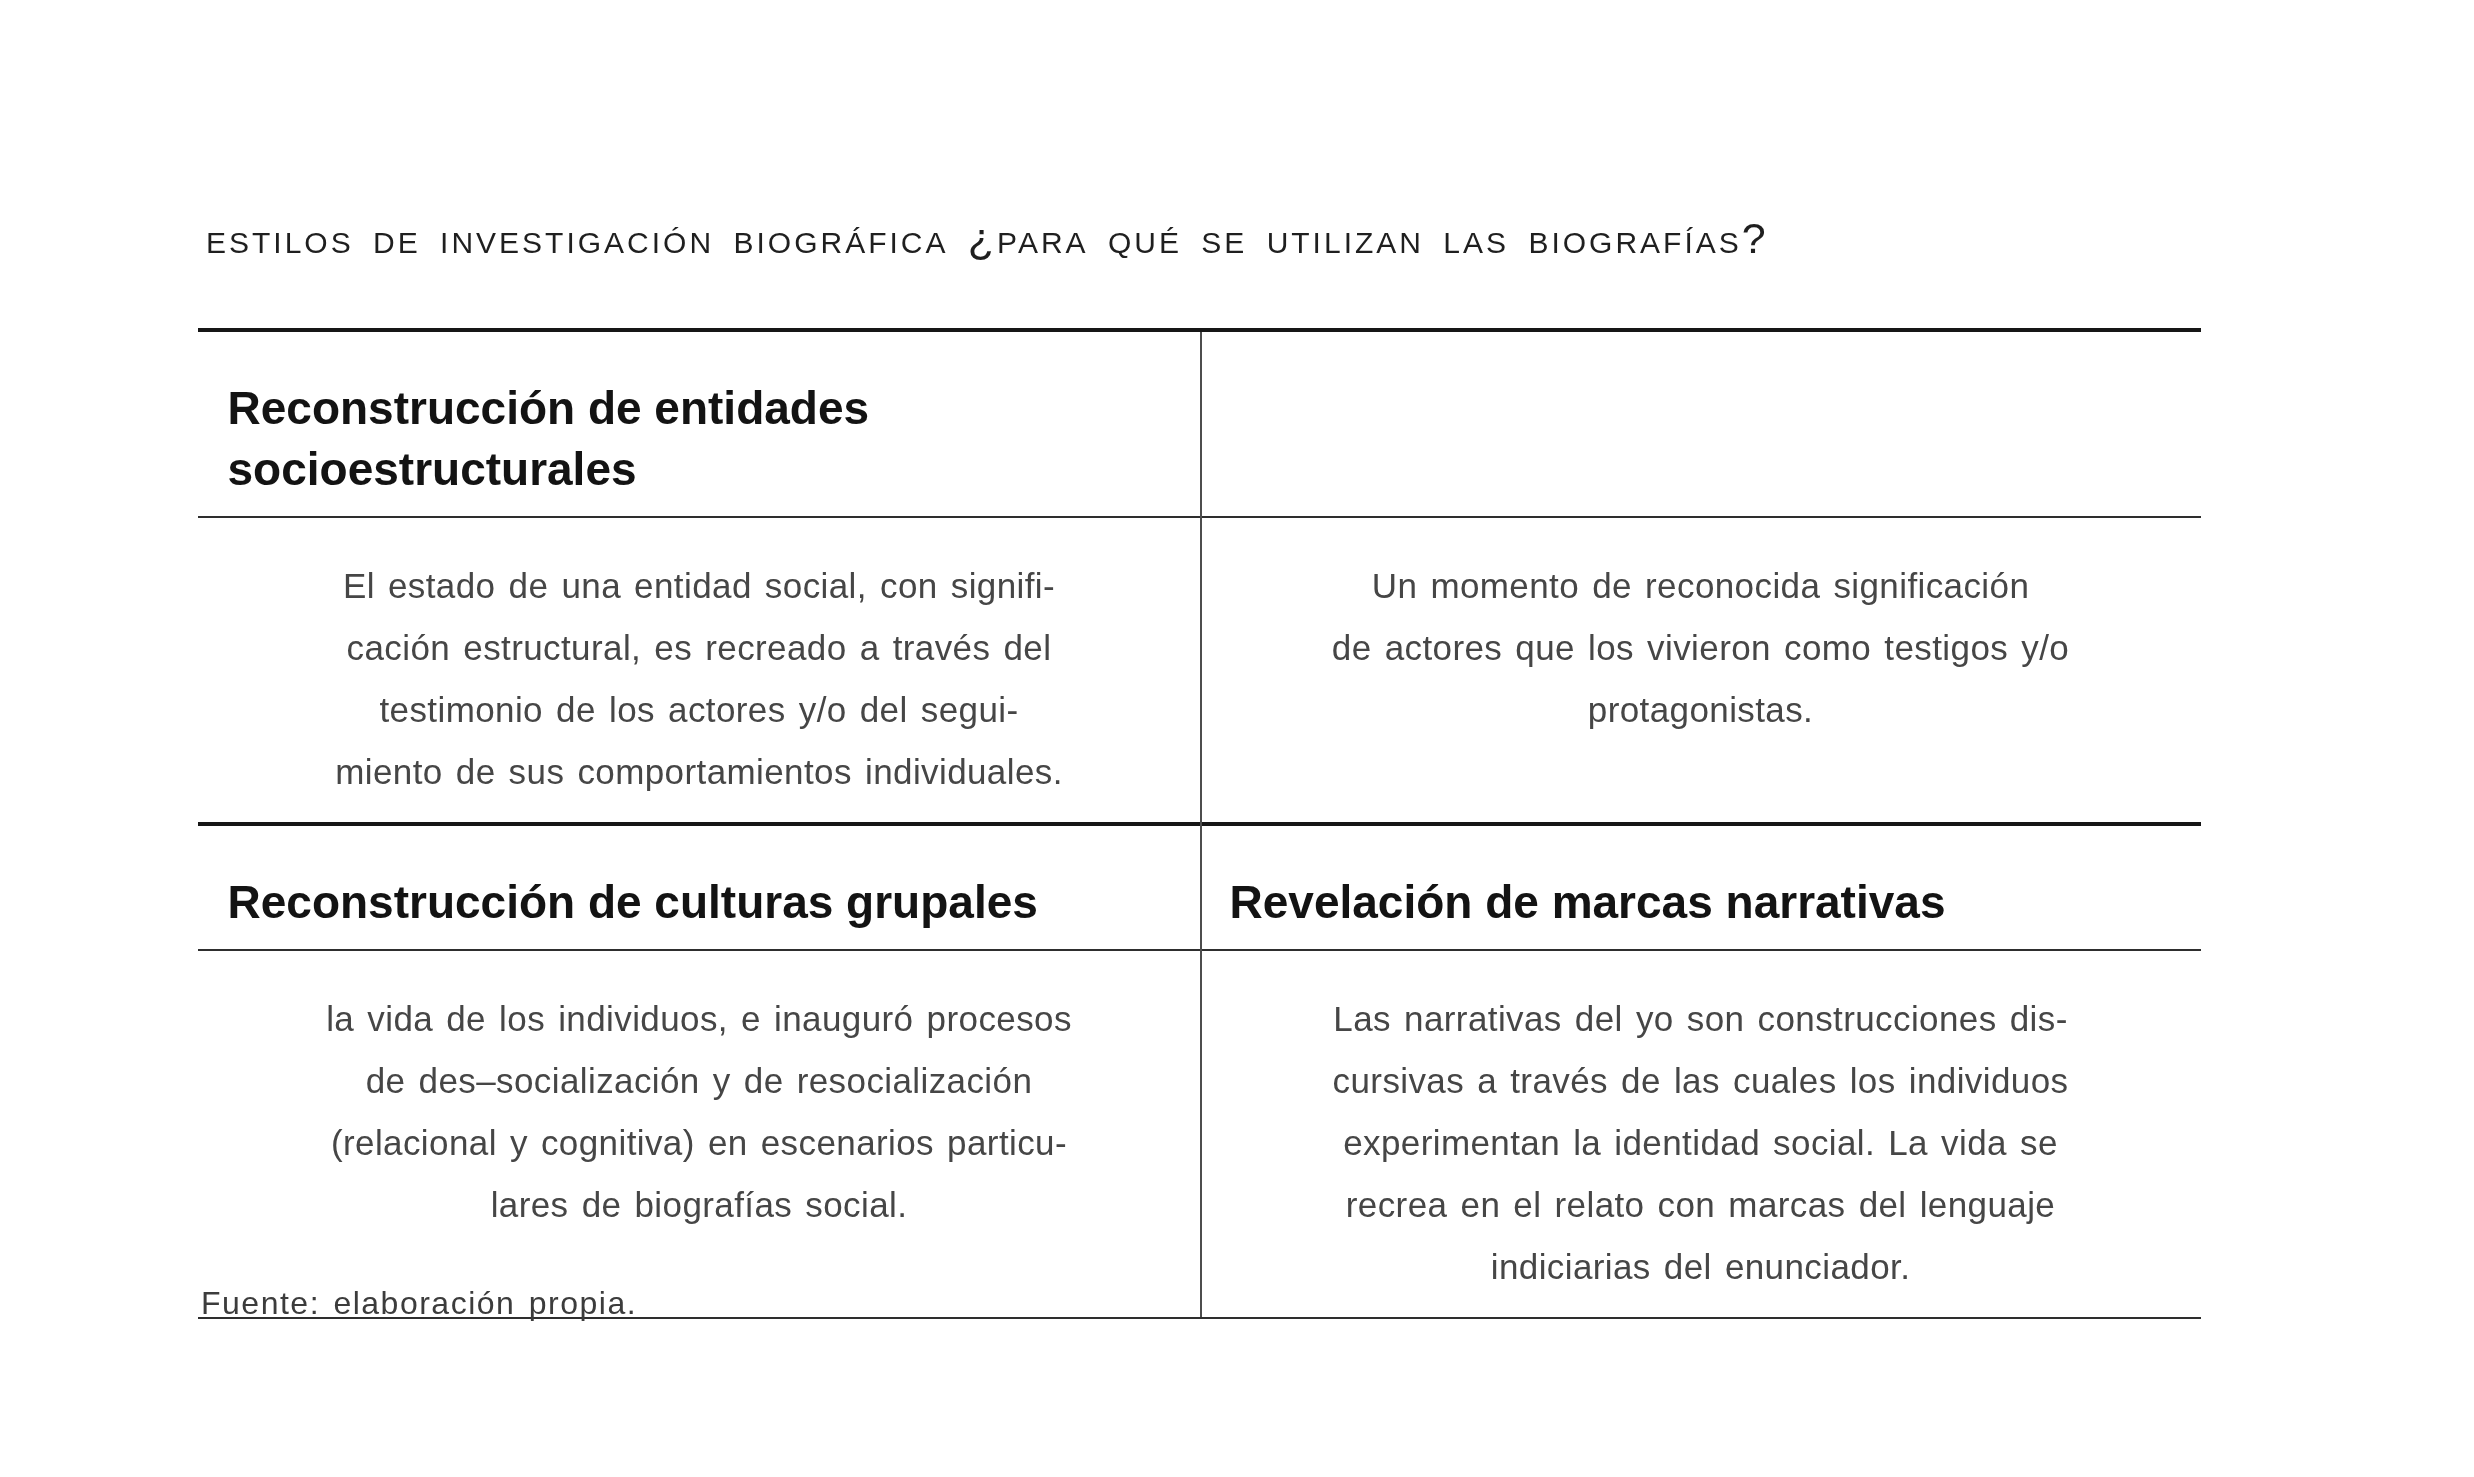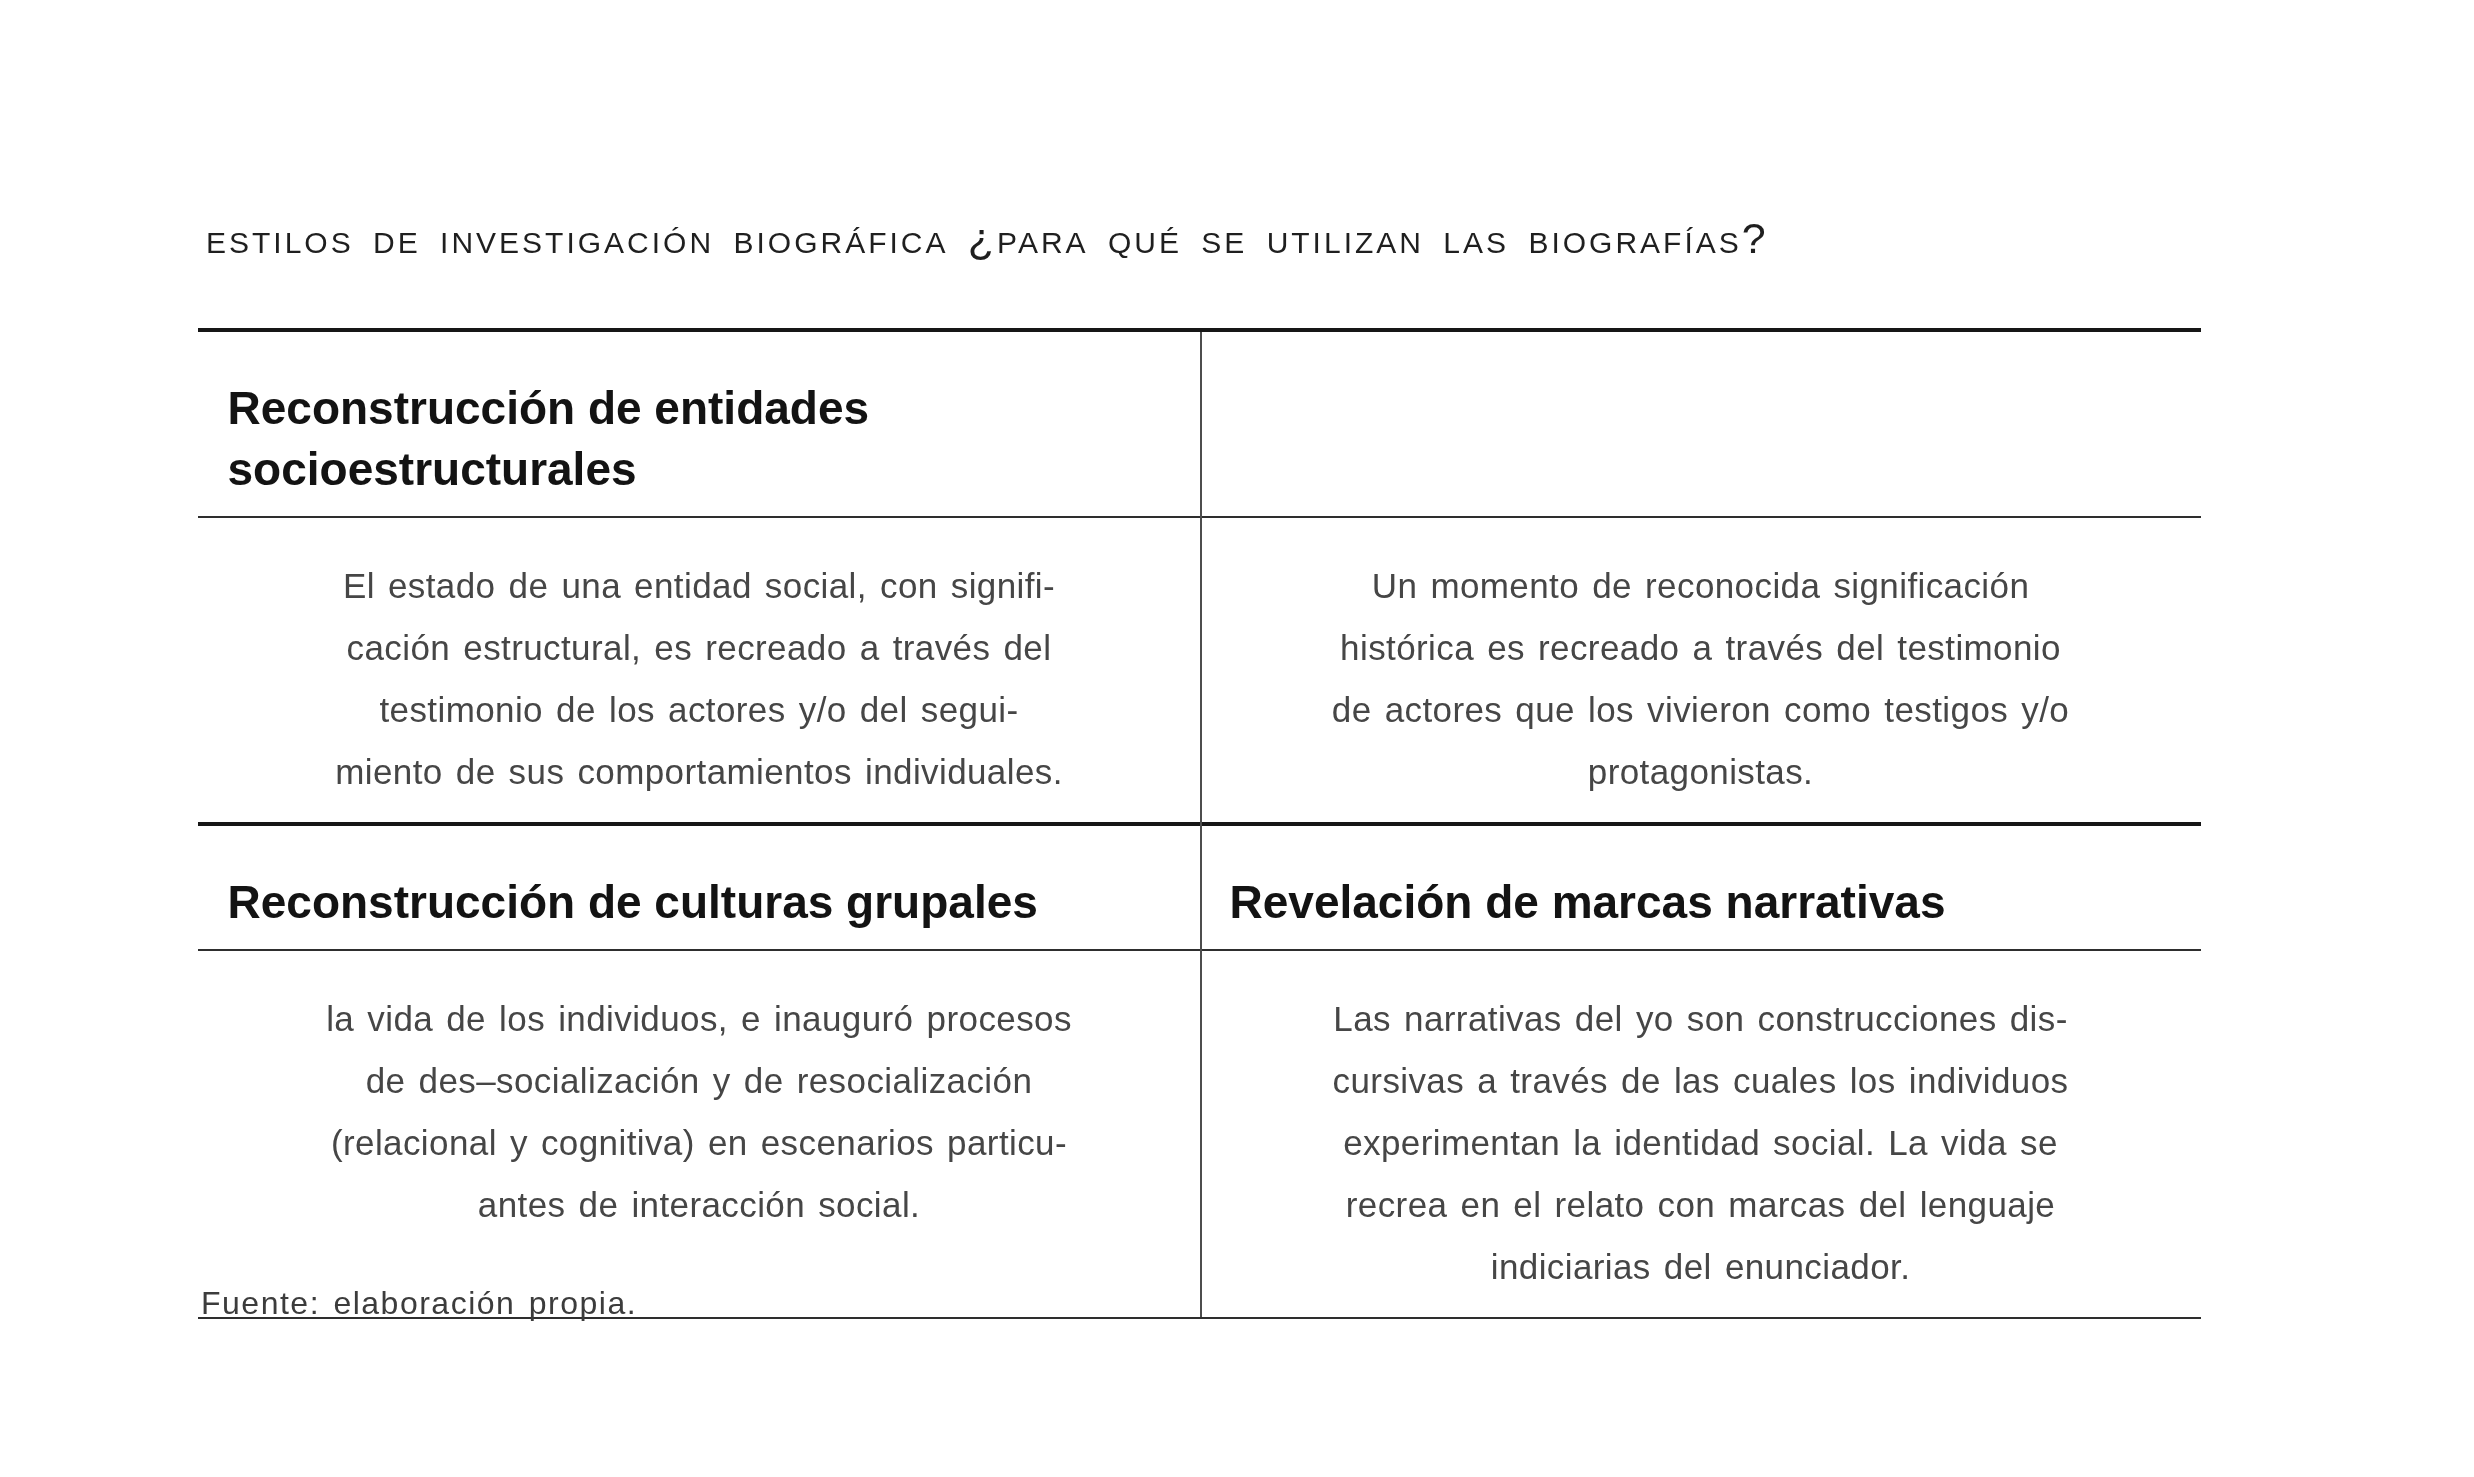--- a/index.html
+++ b/index.html
@@ -96,37 +96,36 @@
 
     <div class="row brow-mid">
       <div class="cell">
         <div class="line">El estado de una entidad social, con signifi-</div>
         <div class="line">cación estructural, es recreado a través del</div>
         <div class="line">testimonio de los actores y/o del segui-</div>
         <div class="line">miento de sus comportamientos individuales.</div>
       </div>
       <div class="cell">
         <div class="line">Un momento de reconocida significación</div>
-        <div class="line">histórica es recreado a través del testimonio</div>
         <div class="line">de actores que los vivieron como testigos y/o</div>
         <div class="line">protagonistas.</div>
       </div>
     </div>
 
     <div class="row hrow">
       <div class="cell">Reconstrucción de culturas grupales</div>
       <div class="cell">Revelación de marcas narrativas</div>
     </div>
 
     <div class="row brow">
       <div class="cell">
         <div class="line">la vida de los individuos, e inauguró procesos</div>
         <div class="line">de des–socialización y de resocialización</div>
         <div class="line">(relacional y cognitiva) en escenarios particu-</div>
-        <div class="line">antes de interacción social.</div>
+        <div class="line">lares de biografías social.</div>
       </div>
       <div class="cell">
         <div class="line">Las narrativas del yo son construcciones dis-</div>
         <div class="line">cursivas a través de las cuales los individuos</div>
         <div class="line">experimentan la identidad social. La vida se</div>
         <div class="line">recrea en el relato con marcas del lenguaje</div>
         <div class="line">indiciarias del enunciador.</div>
       </div>
     </div>
 

